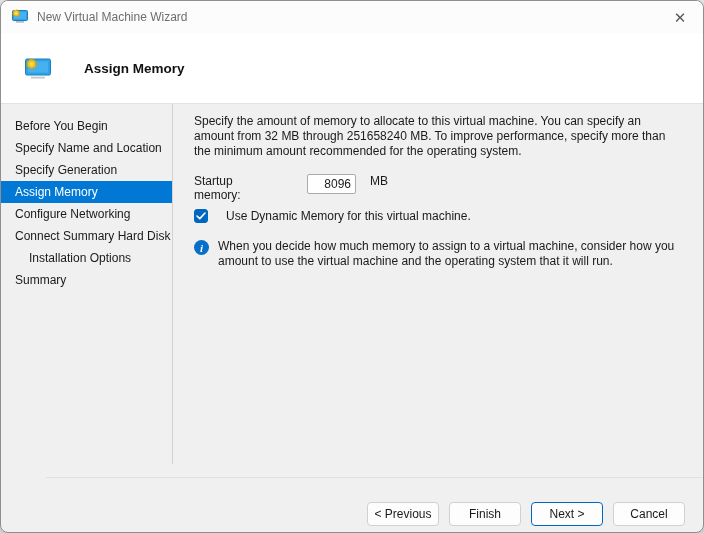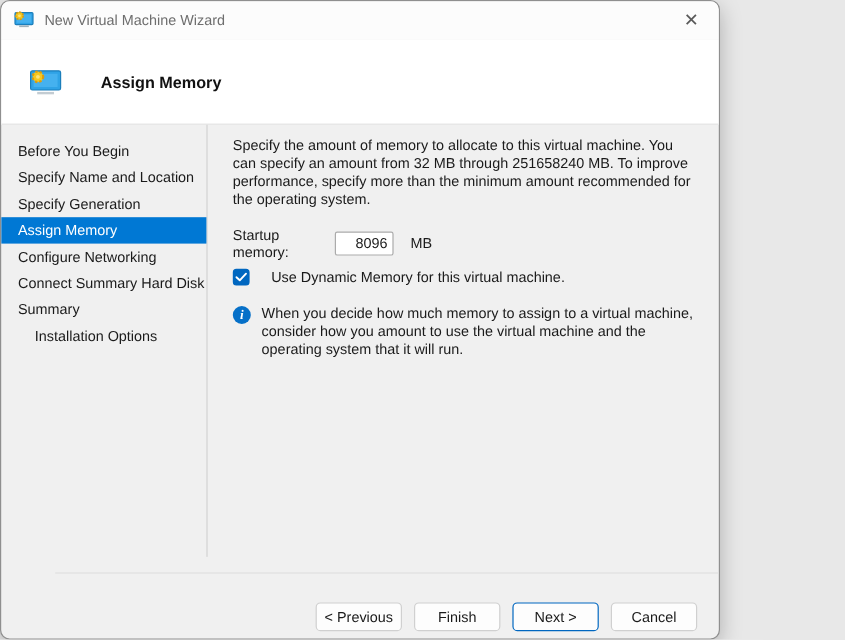--- a/index.html
+++ b/index.html
@@ -1,19 +1,19 @@
 <!DOCTYPE html>
 <html><head>
 <meta charset="utf-8">
 <style>
   * { margin: 0; padding: 0; box-sizing: border-box; }
   html, body { background: #e8e8e8; font-family: "Liberation Sans", "DejaVu Sans", sans-serif; }
   .dialog {
     position: relative;
-    width: 600px; height: 533px;
+    width: 704px; height: 533px;
     background: #f0f0f0;
     border: 1px solid #8f8f8f;
     border-radius: 8px;
     overflow: hidden;
     box-shadow: 0 6px 18px rgba(0,0,0,.25);
     font-size: 12px;
     color: #1a1a1a;
   }
   
   .titlebar {
@@ -50,29 +50,29 @@
   .nav-item {
     height: 22px; line-height: 22px;
     padding-left: 14px;
     white-space: nowrap;
     cursor: default;
   }
   .nav-item.indent { padding-left: 28px; }
   .nav-item.selected { background: #0078d4; color: #ffffff; }
   .content { flex: 1 1 auto; padding: 10px 20px 0 21px; }
   .content p.desc { line-height: 15px; max-width: 500px; }
-  .memory-row { margin-top: 15px; display: flex; align-items: center; }
+  .memory-row { margin-top: 15px; display: flex; align-items: flex-start; }
   .memory-row .lbl { width: 85px; }
   .memory-input {
     width: 49px; height: 20px;
     border: 1px solid #ababab; border-radius: 2px;
     background: #fff;
     text-align: right; padding-right: 4px;
     font-family: "Liberation Sans", "DejaVu Sans", sans-serif; font-size: 12px;
-    color: #1a1a1a; outline: none;
+    color: #1a1a1a; outline: none; margin-left: 28px;
   }
   .memory-row .unit { margin-left: 14px; }
   .checkbox-row { margin-top: 7px; display: flex; align-items: center; }
   .checkbox {
     width: 14px; height: 14px; flex: 0 0 auto;
     background: #0067c0; border: 1px solid #0067c0; border-radius: 3px;
     display: flex; align-items: center; justify-content: center;
   }
   .checkbox svg { display: block; }
   .checkbox-row .cb-label { margin-left: 18px; }
@@ -139,22 +139,22 @@
 
   <div class="body">
 
     <div class="sidebar">
       <div class="nav-item">Before You Begin</div>
       <div class="nav-item">Specify Name and Location</div>
       <div class="nav-item">Specify Generation</div>
       <div class="nav-item selected">Assign Memory</div>
       <div class="nav-item">Configure Networking</div>
       <div class="nav-item">Connect Summary Hard Disk</div>
+      <div class="nav-item indent">Installation Options</div>
       <div class="nav-item">Summary</div>
-      <div class="nav-item indent">Installation Options</div>
     </div>
 
     <div class="content">
       <p class="desc">Specify the amount of memory to allocate to this virtual machine. You can specify an amount from 32 MB through 251658240 MB. To improve performance, specify more than the minimum amount recommended for the operating system.</p>
 
       <div class="memory-row">
         <span class="lbl">Startup memory:</span>
         <input class="memory-input" type="text" value="8096" style="">
         <span class="unit">MB</span>
       </div>

